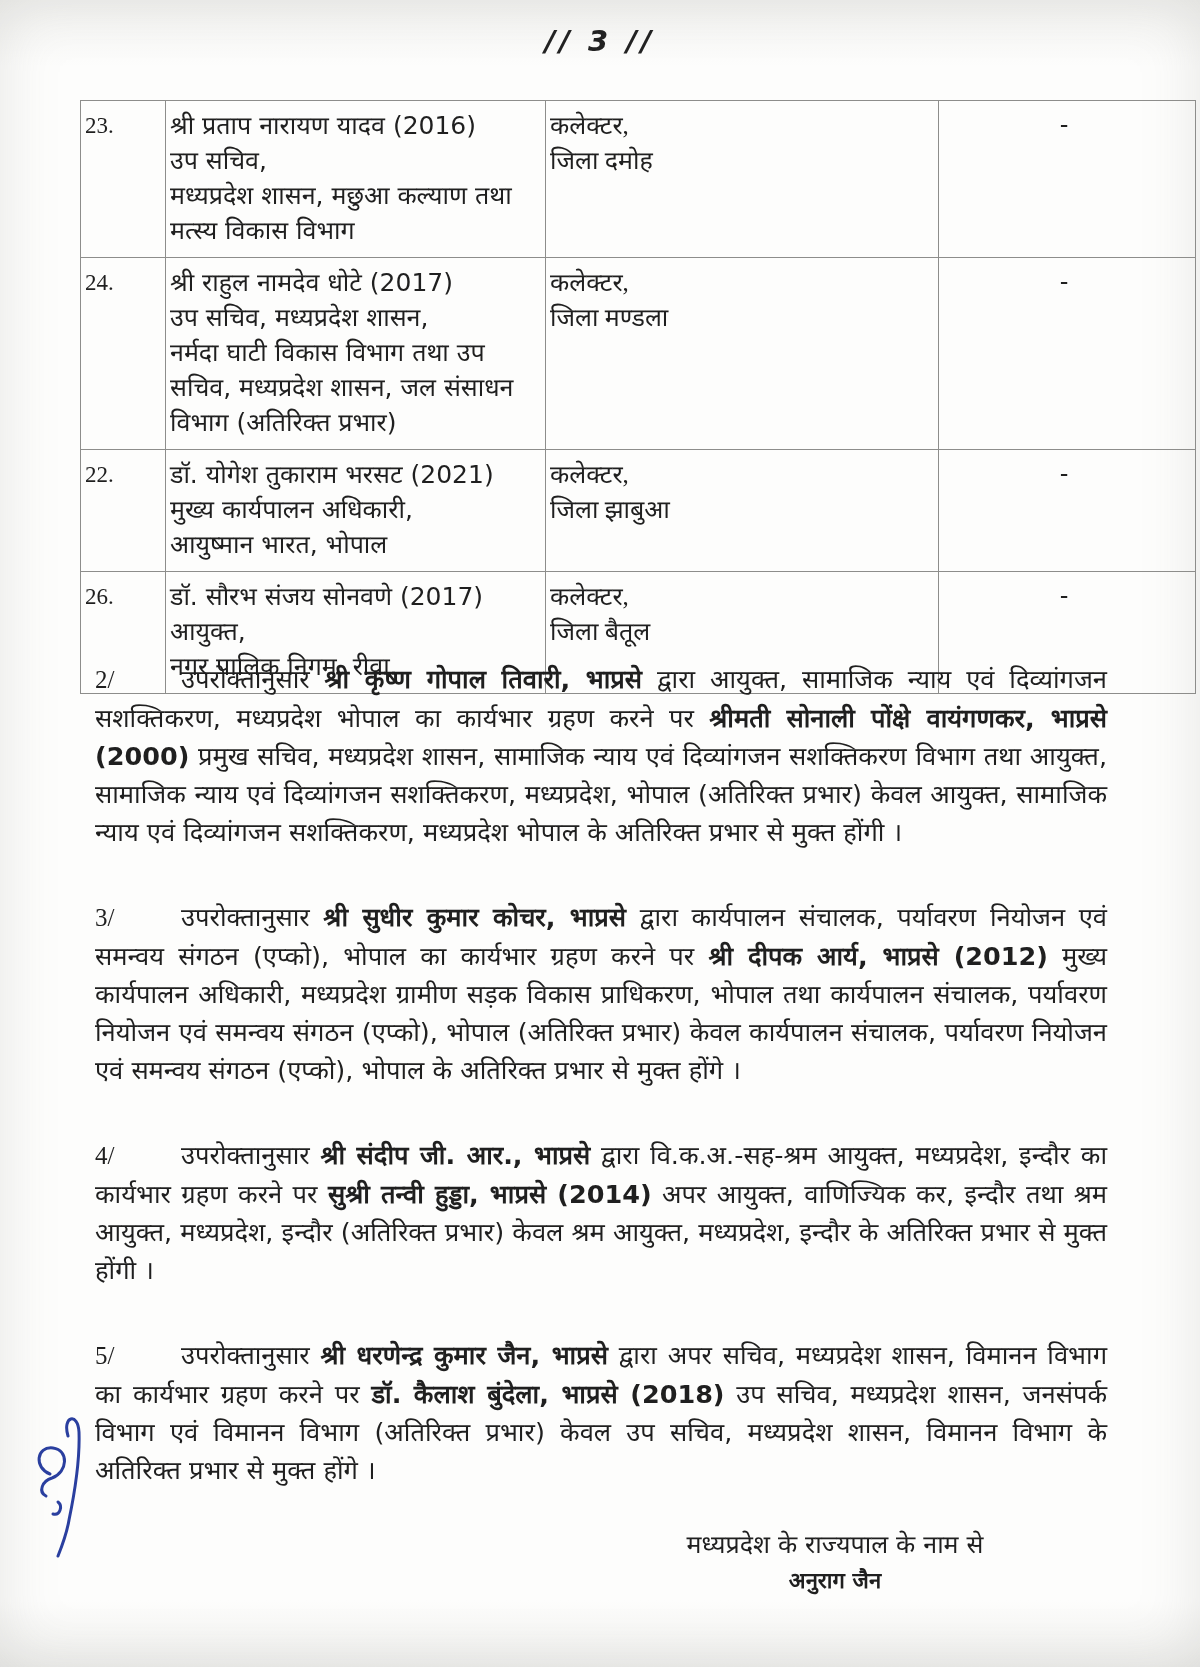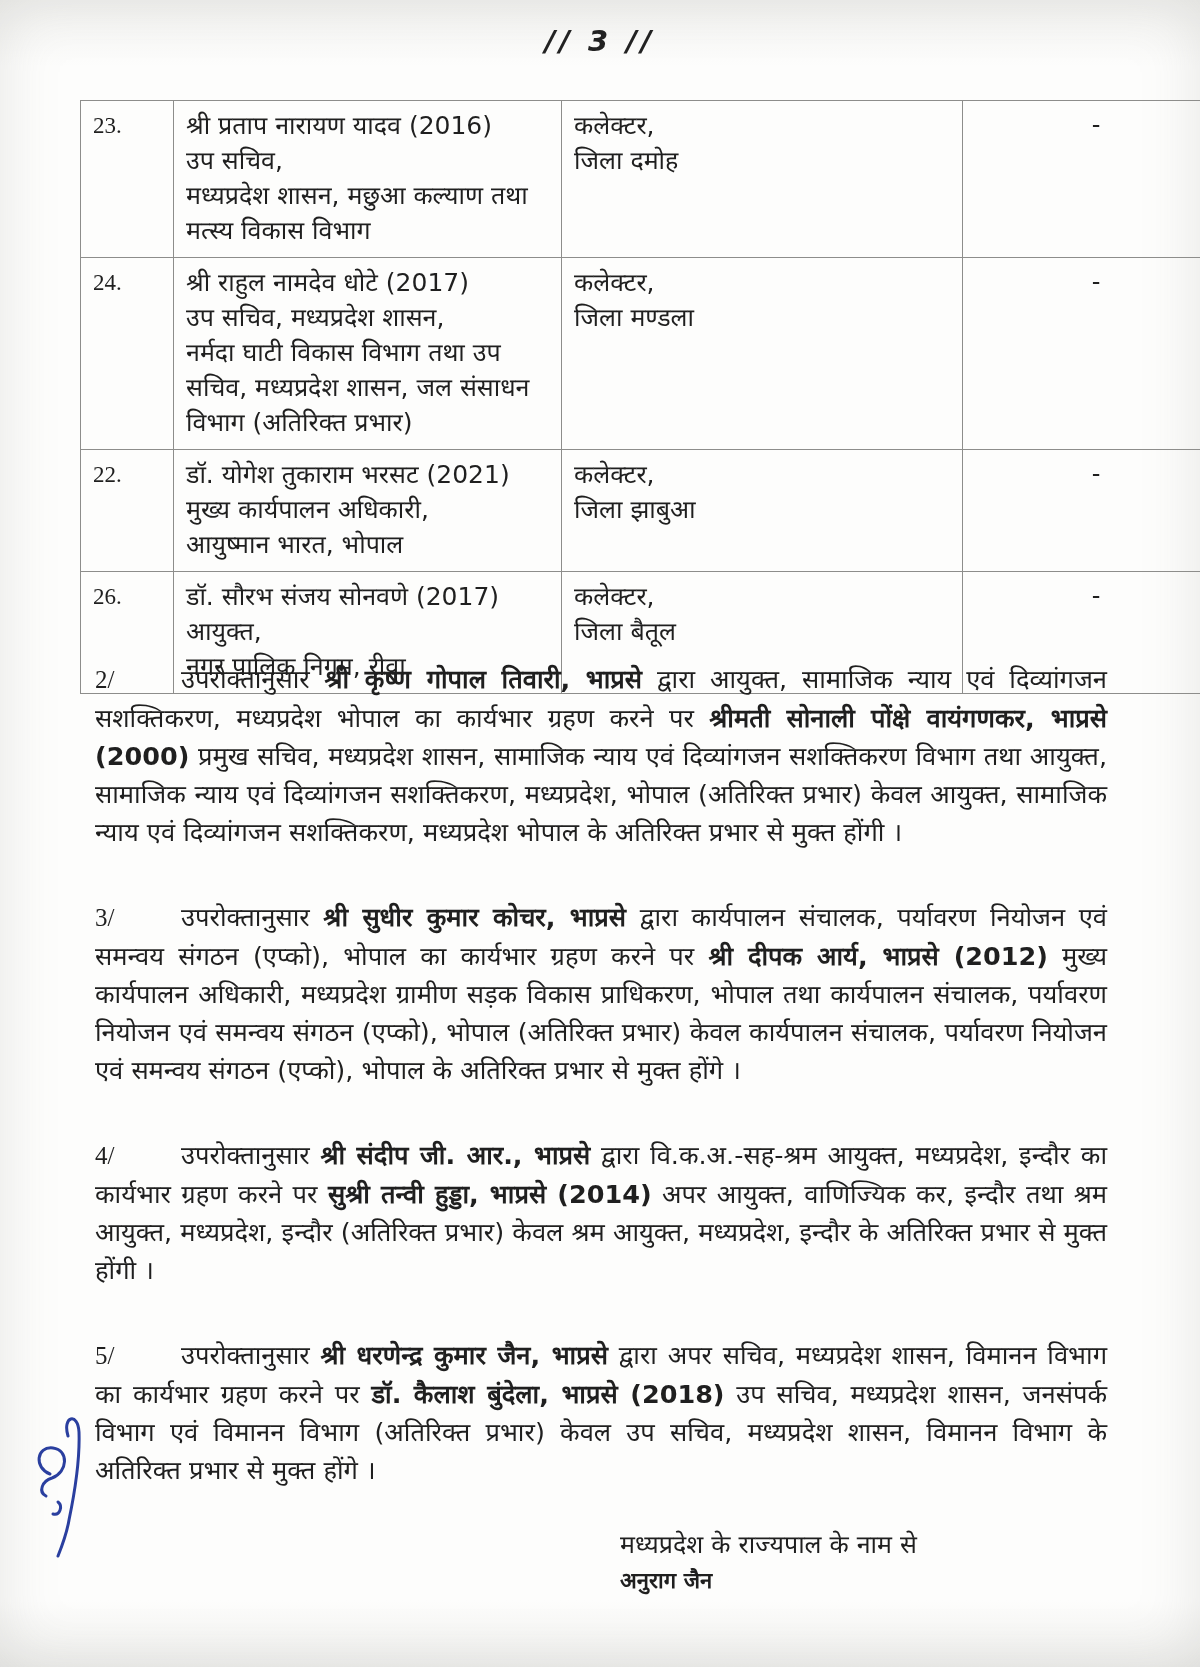--- a/index.html
+++ b/index.html
@@ -19,45 +19,45 @@
     font-style:italic;letter-spacing:4px;color:#222;
   }
   table.officers{
     position:absolute;top:100px;left:80px;
     border-collapse:collapse;table-layout:fixed;width:1055px;
     font-size:25px;line-height:35px;
   }
   table.officers td{
     border:1px solid #8d8d8b;
     vertical-align:top;
-    padding:7px 10px 9px 12px;
+    padding:7px 10px 9px 4px;
     overflow:hidden;
   }
   td.sn{width:70px;font-size:23px;padding-left:16px;padding-top:11px;font-family:"Liberation Serif","DejaVu Serif",serif;}
   td.officer{width:365px;}
-  td.posting{width:378px;}
+  td.posting{width:378px;font-family:Liberation Serif, serif;}
   td.remark{width:242px;text-align:center;padding-top:9px;font-size:24px;}
   .officer-line-first{font-weight:400;}
   .paras{
     position:absolute;top:660px;left:95px;width:1012px;
   }
   .para{
     font-size:25.5px;line-height:38px;
     text-align:justify;
     margin:0 0 47px 0;
   }
   .para .pnum{
     display:inline-block;width:86px;
     font-family:"Liberation Serif","DejaVu Serif",serif;
     font-size:25px;
   }
   .para b{font-weight:700;}
   .sig-block{
     position:absolute;top:1528px;left:620px;width:430px;
-    font-size:25px;line-height:34px;
+    text-align:center;font-size:25px;line-height:34px;
   }
   .sig-name{font-weight:700;font-size:22px;margin-top:2px;}
   .ink-sig{position:absolute;left:22px;top:1408px;width:78px;height:150px;}
 </style>
 </head>
 <body>
 
 <div class="page">
 
   <div class="page-marker">// 3 //</div>

